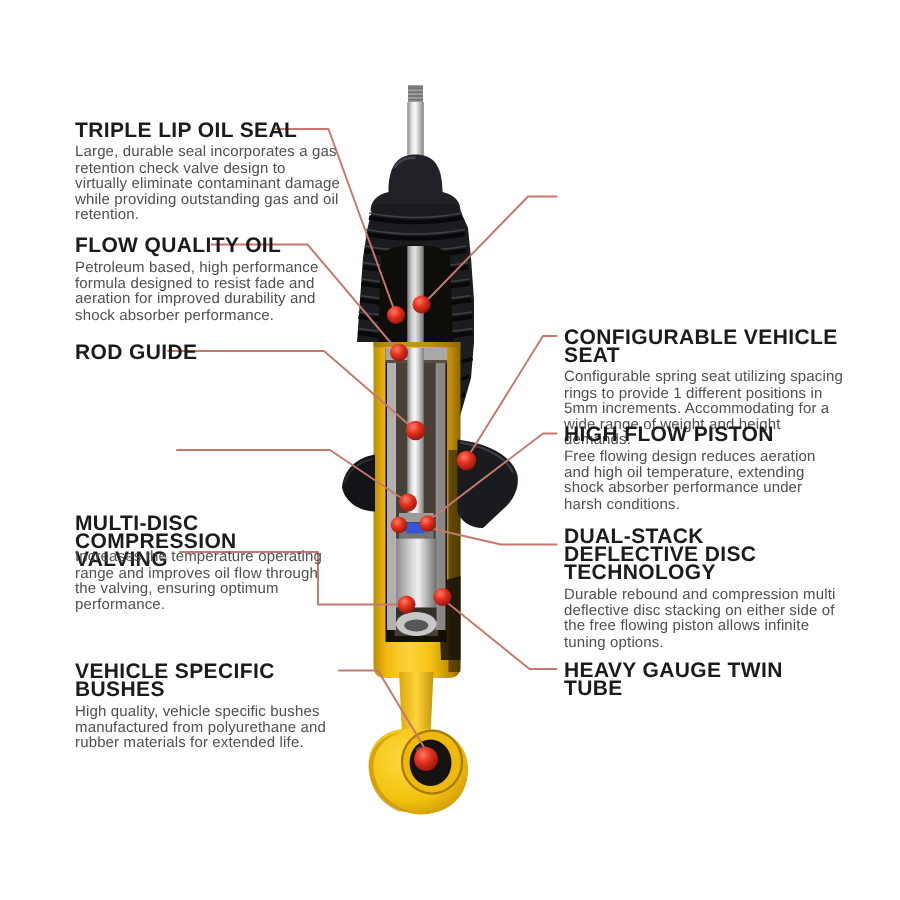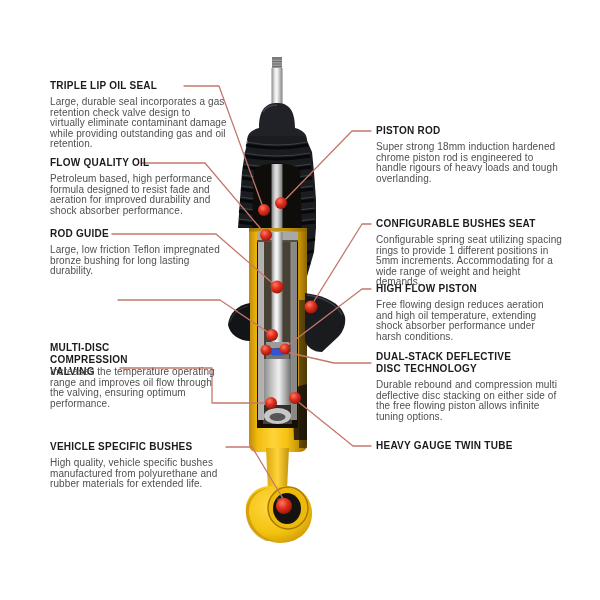--- a/index.html
+++ b/index.html
@@ -3,21 +3,21 @@
 <meta charset="utf-8">
 <style>
   html,body{margin:0;padding:0;background:#ffffff;}
   .stage{
     position:relative;width:600px;height:600px;background:#ffffff;
     font-family:"Liberation Sans", sans-serif;overflow:hidden;
   }
   .diagram-svg{position:absolute;left:0;top:0;}
   .callout{position:absolute;}
   .callout h3{
-    margin:0;font-size:10px;line-height:12px;font-weight:bold;
+    margin:0;font-size:14px;line-height:12px;font-weight:bold;
     color:#1b1b1b;letter-spacing:.25px;
   }
   .callout p{
     margin:5px 0 0 0;font-size:10px;line-height:10.5px;color:#4f4f4f;
     letter-spacing:.1px;
   }
   .callout.left{left:50px;width:178px;text-align:left;}
   .callout.right{left:376px;width:186px;text-align:left;}
   .callout.narrow h3{max-width:118px;margin-top:48px;}
   .callout.medium h3{max-width:140px;}
@@ -191,39 +191,34 @@
   <div class="callout left" style="top:80px">
     <h3>TRIPLE LIP OIL SEAL</h3>
     <p>Large, durable seal incorporates a gas retention check valve design to virtually eliminate contaminant damage while providing outstanding gas and oil retention.</p>
   </div>
   <div class="callout left" style="top:157px">
     <h3>FLOW QUALITY OIL</h3>
     <p>Petroleum based, high performance formula designed to resist fade and aeration for improved durability and shock absorber performance.</p>
   </div>
   <div class="callout left" style="top:228px">
     <h3>ROD GUIDE</h3>
-    <p>Large, low friction Teflon impregnated bronze bushing for long lasting durability.</p>
   </div>
   <div class="callout left narrow" style="top:294px">
     <h3>MULTI-DISC COMPRESSION VALVING</h3>
   </div>
   <div class="callout left" style="top:362px">
     <p>Increases the temperature operating range and improves oil flow through the valving, ensuring optimum performance.</p>
   </div>
   <div class="callout left" style="top:441px">
     <h3>VEHICLE SPECIFIC BUSHES</h3>
     <p>High quality, vehicle specific bushes manufactured from polyurethane and rubber materials for extended life.</p>
   </div>
 
-  <div class="callout right" style="top:125px">
-    <h3>PISTON ROD</h3>
-    <p>Super strong 18mm induction hardened chrome piston rod is engineered to handle rigours of heavy loads and tough overlanding.</p>
-  </div>
   <div class="callout right" style="top:218px">
-    <h3>CONFIGURABLE BUSHES SEAT</h3>
+    <h3>CONFIGURABLE VEHICLE SEAT</h3>
     <p>Configurable spring seat utilizing spacing rings to provide 1 different positions in 5mm increments. Accommodating for a wide range of weight and height demands.</p>
   </div>
   <div class="callout right" style="top:283px">
     <h3>HIGH FLOW PISTON</h3>
     <p>Free flowing design reduces aeration and high oil temperature, extending shock absorber performance under harsh conditions.</p>
   </div>
   <div class="callout right medium" style="top:351px">
     <h3>DUAL-STACK DEFLECTIVE DISC TECHNOLOGY</h3>
     <p>Durable rebound and compression multi deflective disc stacking on either side of the free flowing piston allows infinite tuning options.</p>
   </div>

